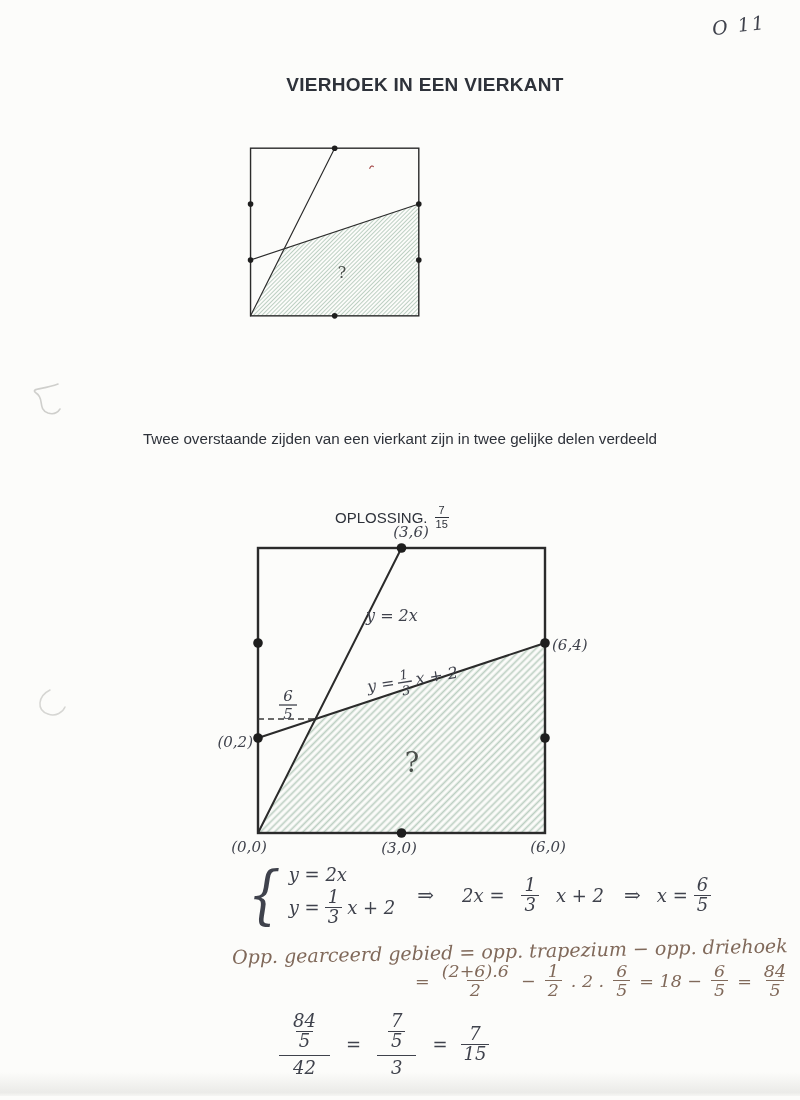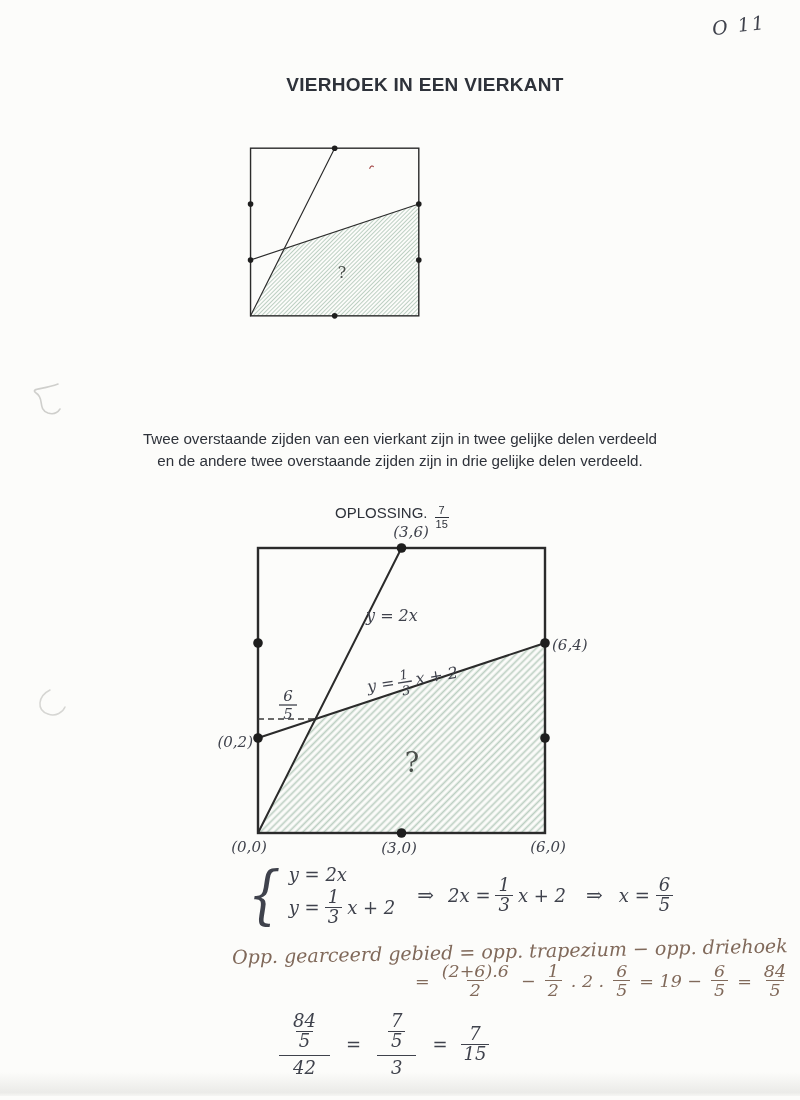--- a/index.html
+++ b/index.html
@@ -11,21 +11,21 @@
   .abs{position:absolute;}
   
   .title{
     left:0; top:74px; width:850px; text-align:center;
     font-size:19px; font-weight:bold; letter-spacing:.3px; color:var(--print,#2e323a);
   }
   .problem{
     left:0; top:428px; width:800px; text-align:center;
     font-size:15.2px; line-height:22px; color:var(--print,#2e323a);
   }
-  .solution-line{ left:335px; top:504px; display:flex; gap:7px; font-size:15px; font-weight:500;}
+  .solution-line{ left:335px; top:504px; display:flex; align-items:center; gap:7px; font-size:15px; font-weight:500;}
   .frac-print{ display:inline-flex; flex-direction:column; align-items:center; font-size:11px; line-height:1.15;}
   .frac-print .den{ border-top:1.2px solid currentColor; padding:0 1px;}
   
   .hw{ font-family:"DejaVu Serif", serif; font-style:italic; color:var(--ink,#3f424c);}
   .brown{ color:var(--brown-ink,#80695a);}
   .corner-note{ left:712px; top:14px; font-size:19px; transform:rotate(-7deg); letter-spacing:2px;}
   .frac{ display:inline-flex; flex-direction:column; align-items:center; line-height:1.05; vertical-align:middle;}
   .frac .num{ padding:0 3px;}
   .frac .den{ border-top:1.5px solid currentColor; padding:0 3px;}
   .bigfrac{ display:inline-flex; flex-direction:column; align-items:center; line-height:1.05;}
@@ -73,21 +73,20 @@
       <circle class="dot" cx="258" cy="310.7" r="4.8"></circle>
       <circle class="dot" cx="545" cy="215.3" r="4.8"></circle>
       <circle class="dot" cx="545" cy="310.7" r="4.8"></circle>
     </g>
     <text x="414" y="341" text-anchor="middle" font-family="DejaVu Serif, serif" font-size="27" fill="#4a4f4b">?</text>
     <path d="M461,155 c2,-5 5,-6 7,-3" style="stroke:var(--red-mark,#9e3b3b)" stroke-width="1.8" fill="none"></path>
   </svg>
 
   <div class="abs problem">
     <div>Twee overstaande zijden van een vierkant zijn in twee gelijke delen verdeeld</div>
-    <div>en de andere twee overstaande zijden zijn in drie gelijke delen verdeeld.</div>
   </div>
 
   <div class="abs solution-line">
     <span>OPLOSSING.</span>
     <span class="frac-print">
       <span class="num">7</span>
       <span class="den">15</span>
     </span>
   </div>
 
@@ -139,21 +138,21 @@
       <span class="row">
         <span>y =</span>
         <span class="frac">
           <span class="num">1</span>
           <span class="den">3</span>
         </span>
         <span>x + 2</span>
       </span>
     </span>
     <span class="arrow" style="margin-left:22px">⇒</span>
-    <span class="row" style="margin-left:14px; gap:5px; display:inline-flex; align-items:center;">
+    <span class="row" style="margin-left:28px; gap:17px; display:inline-flex; align-items:center;">
       <span>2x =</span>
       <span class="frac">
         <span class="num">1</span>
         <span class="den">3</span>
       </span>
       <span>x + 2</span>
     </span>
     <span class="arrow" style="margin-left:20px">⇒</span>
     <span class="row" style="margin-left:16px; gap:6px; display:inline-flex; align-items:center;">
       <span>x =</span>
@@ -175,21 +174,21 @@
     <span>−</span>
     <span class="frac">
       <span class="num">1</span>
       <span class="den">2</span>
     </span>
     <span>. 2 .</span>
     <span class="frac">
       <span class="num">6</span>
       <span class="den">5</span>
     </span>
-    <span>= 19 −</span>
+    <span>= 18 −</span>
     <span class="frac">
       <span class="num">6</span>
       <span class="den">5</span>
     </span>
     <span>=</span>
     <span class="frac">
       <span class="num">84</span>
       <span class="den">5</span>
     </span>
   </div>

